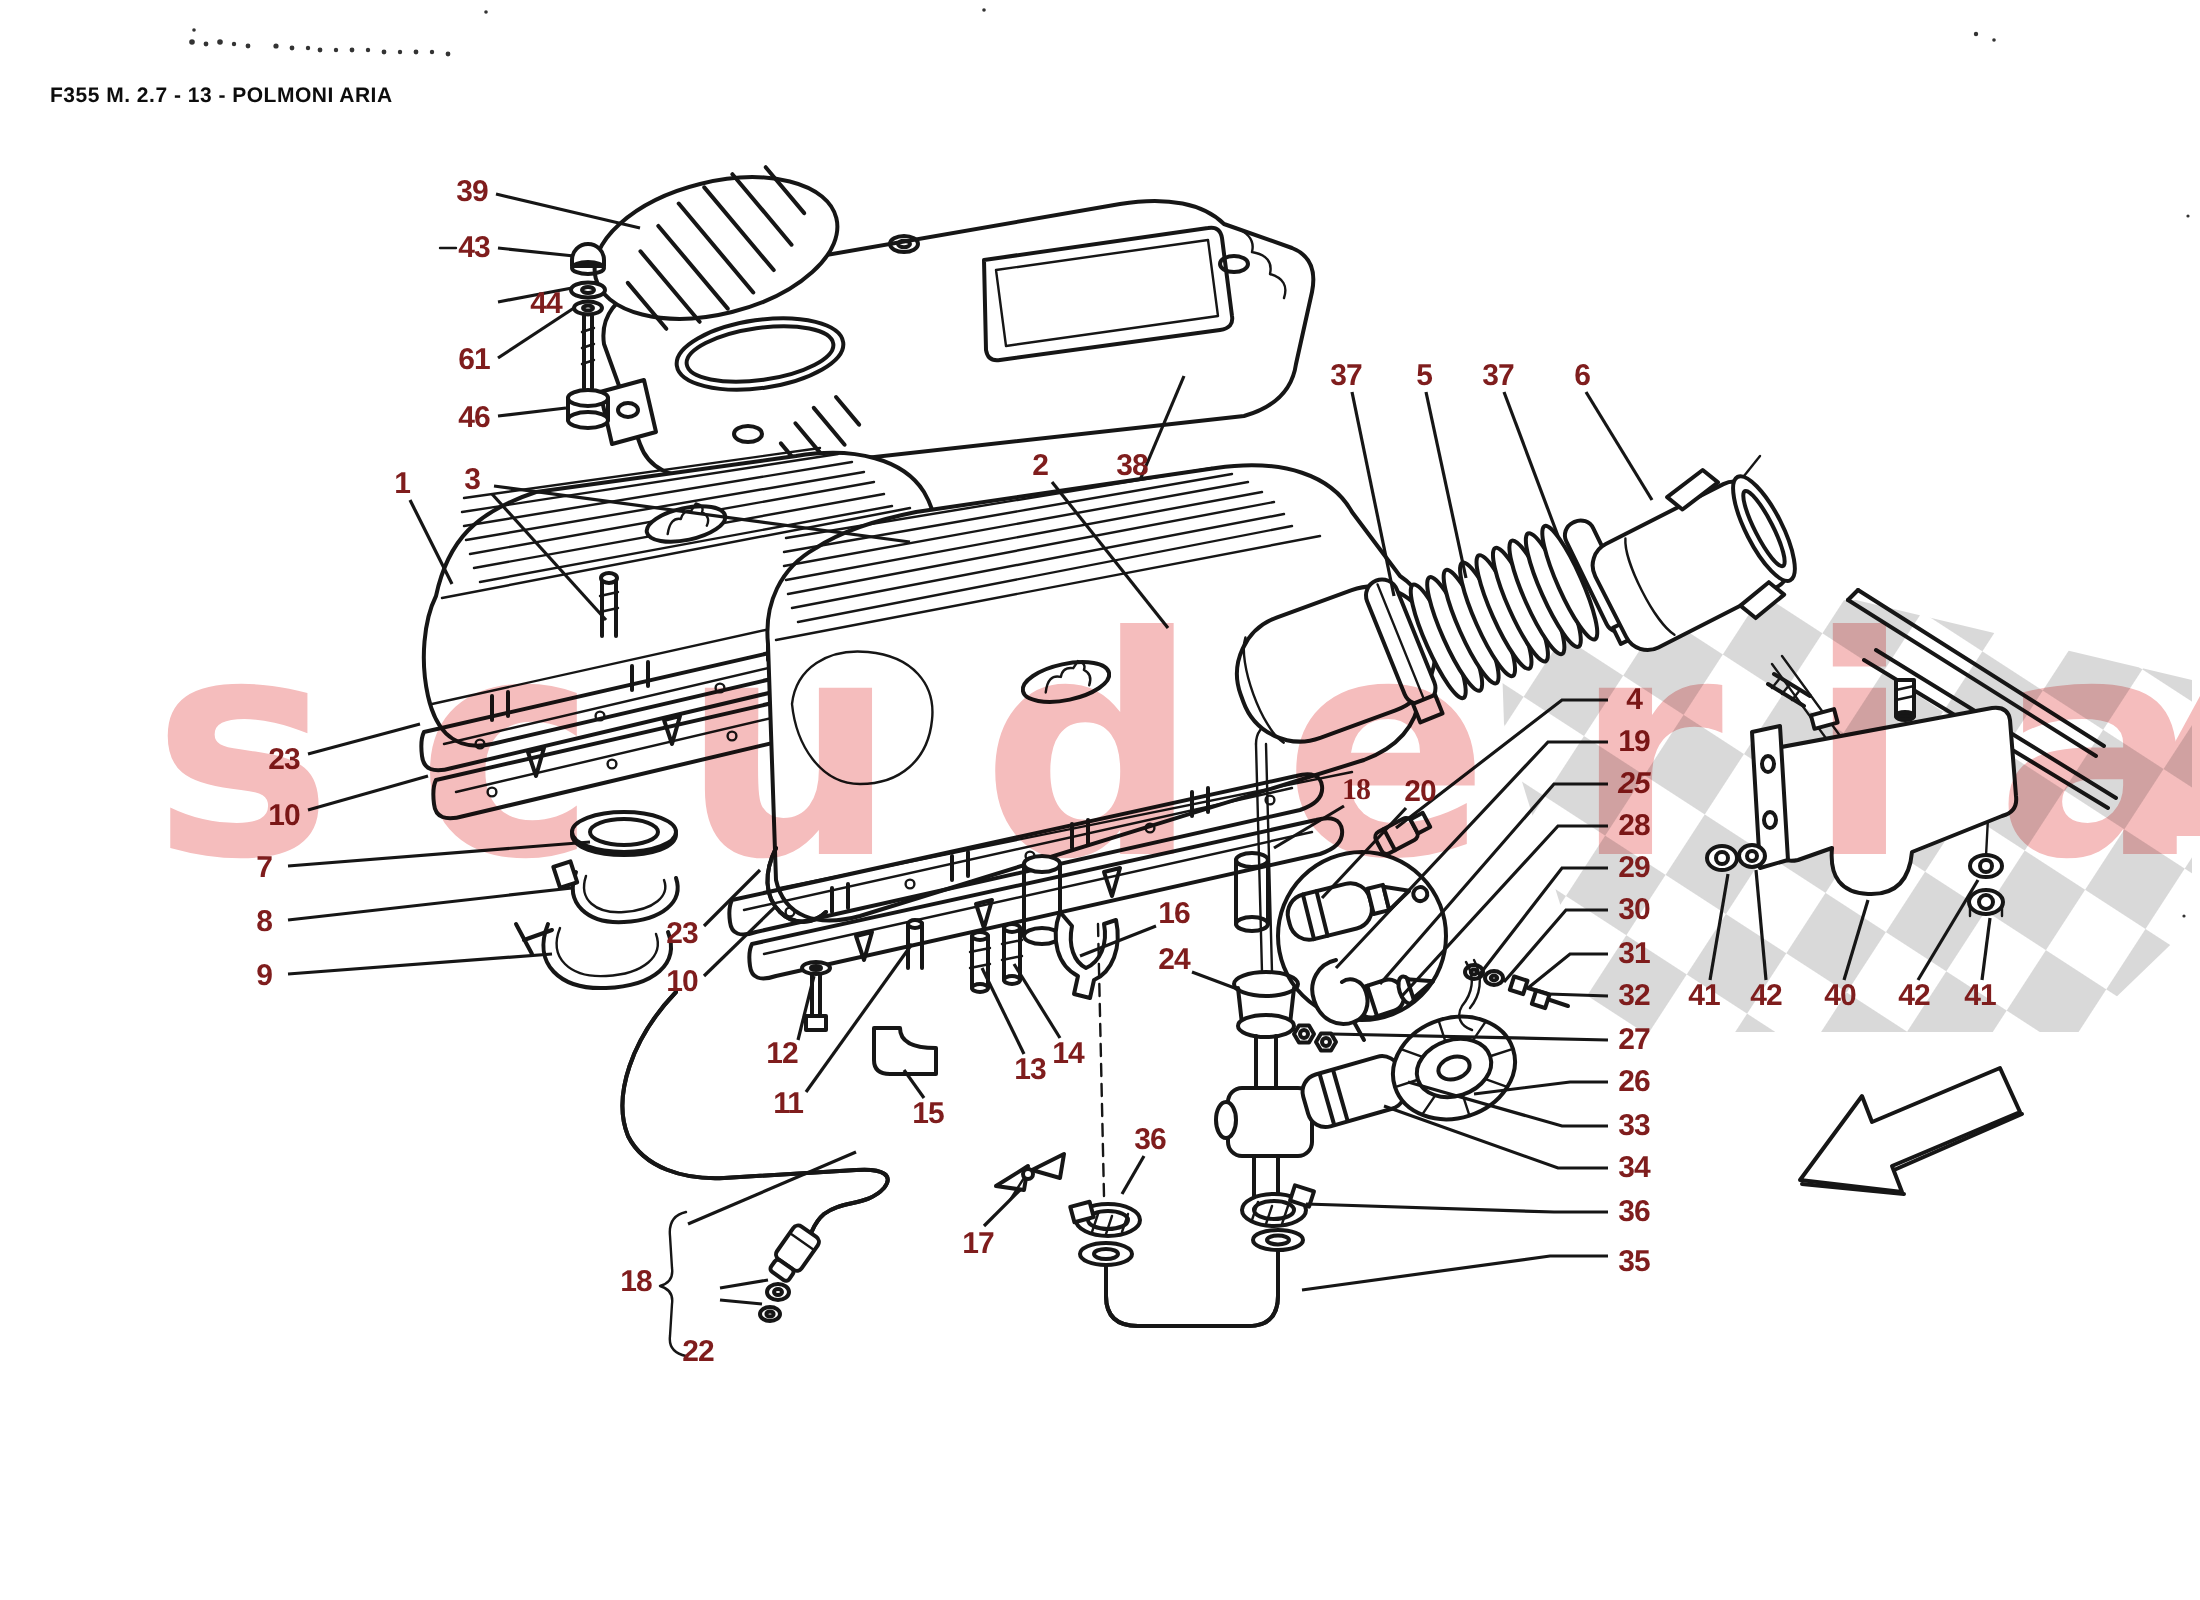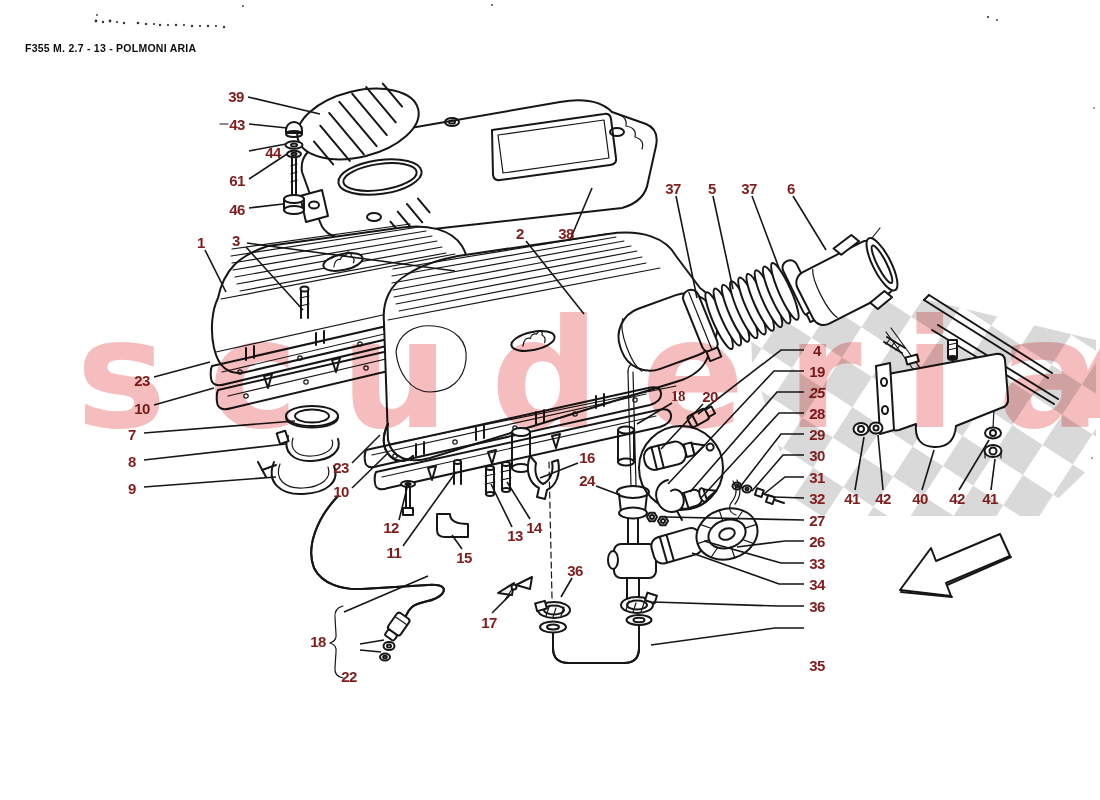--- a/index.html
+++ b/index.html
@@ -623,21 +623,21 @@
       <div class="callout" style="left: 817px; top: 413px;">28</div>
       <div class="callout" style="left: 817px; top: 434px;">29</div>
       <div class="callout" style="left: 817px; top: 455px;">30</div>
       <div class="callout" style="left: 817px; top: 477px;">31</div>
       <div class="callout" style="left: 817px; top: 498px;">32</div>
       <div class="callout" style="left: 817px; top: 520px;">27</div>
       <div class="callout" style="left: 817px; top: 541px;">26</div>
       <div class="callout" style="left: 817px; top: 563px;">33</div>
       <div class="callout" style="left: 817px; top: 584px;">34</div>
       <div class="callout" style="left: 817px; top: 606px;">36</div>
-      <div class="callout" style="left: 817px; top: 665px;">35</div>
+      <div class="callout" style="left: 817px; top: 631px;">35</div>
       <div class="callout" style="left: 852px; top: 498px;">41</div>
       <div class="callout" style="left: 883px; top: 498px;">42</div>
       <div class="callout" style="left: 920px; top: 498px;">40</div>
       <div class="callout" style="left: 957px; top: 498px;">42</div>
       <div class="callout" style="left: 990px; top: 498px;">41</div>
     </div>
 
   <div id="title">F355 M. 2.7 - 13 - POLMONI ARIA</div>
 
   <div id="wm">

